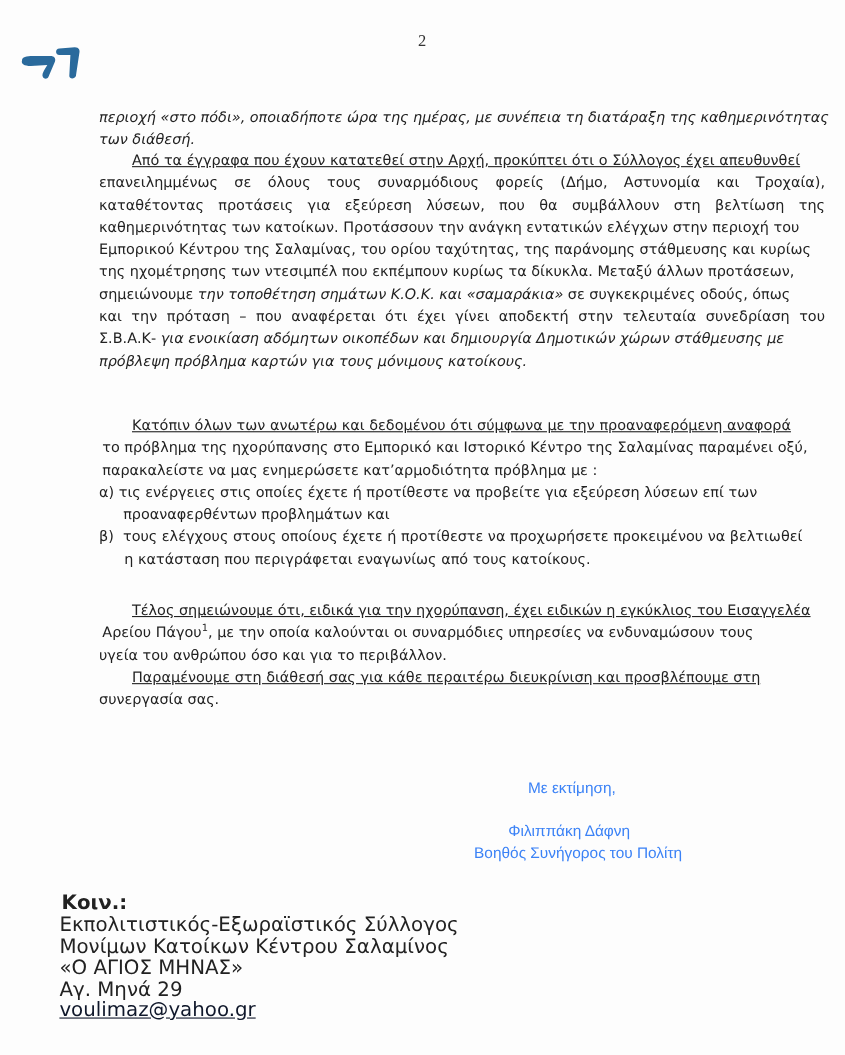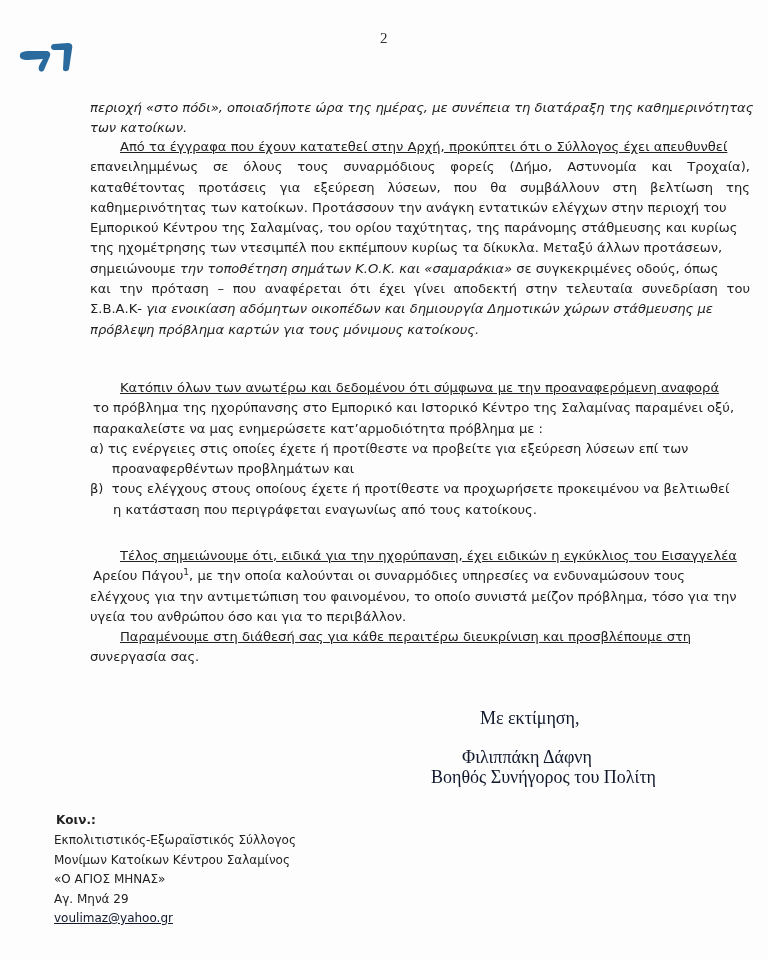--- a/index.html
+++ b/index.html
@@ -62,35 +62,35 @@
     .indent { padding-left: 30px; text-decoration: underline; }
     .list-cont { padding-left: 22px; }
 
     #p1 { top: 98px; }
     #p2 { top: 137px; }
     #p3 { top: 378px; }
     #p4 { top: 546px; }
 
     .closing {
       position: absolute;
-      font-family: Liberation Serif, serif;
-      font-size: 18px;
-      color: #0f172a;
+      font-family: Liberation Sans, sans-serif;
+      font-size: 14px;
+      color: #3b82f6;
       white-space: nowrap;
     }
     #closing-greeting { left: 480px; top: 708px; }
     #signer-name { left: 462px; top: 747px; }
     #signer-title { left: 431px; top: 767px; }
 
     .cc {
       position: absolute;
       left: 54px;
       top: 811px;
       font-family: "DejaVu Sans", sans-serif;
-      font-size: 12px;
+      font-size: 18px;
       line-height: 19.4px;
       color: #222;
     }
     .cc-heading {
       font-weight: bold;
       display: block;
       margin-left: 2px;
       margin-bottom: 1px;
     }
     .cc-line { display: block; white-space: nowrap; }
@@ -110,21 +110,21 @@
     <svg width="58" height="34" viewBox="0 0 58 34">
       <path d="M4 17 C 4 14, 8 13, 14 13 L 30 13 C 33 13, 35 15, 34 18 L 28 32 C 27 34, 24 34, 23 32 C 22 30, 23 28, 24 26 L 27 21 L 12 22 C 6 22, 3 20, 4 17 Z" fill="#2a6a9c"></path>
       <path d="M38 6 L 52 5 C 56 5, 57 8, 56 11 L 53 31 C 52 34, 47 34, 47 31 L 48 12 L 38 12 C 34 12, 34 6, 38 6 Z" fill="#2a6a9c"></path>
     </svg>
   </div>
 
   <div class="page-number">2</div>
 
   <div class="body-text it" id="p1">
     <span class="line">περιοχή «στο πόδι», οποιαδήποτε ώρα της ημέρας, με συνέπεια τη διατάραξη της καθημερινότητας</span>
-    <span class="line">των κατοίκων.</span>
+    <span class="line">των διάθεσή.</span>
   </div>
 
   <div class="body-text" id="p2">
     <span class="line indent">Από τα έγγραφα που έχουν κατατεθεί στην Αρχή, προκύπτει ότι ο Σύλλογος έχει απευθυνθεί</span>
     <span class="justify">επανειλημμένως σε όλους τους συναρμόδιους φορείς (Δήμο, Αστυνομία και Τροχαία),</span>
     <span class="justify">καταθέτοντας προτάσεις για εξεύρεση λύσεων, που θα συμβάλλουν στη βελτίωση της</span>
     <span class="line">καθημερινότητας των κατοίκων. Προτάσσουν την ανάγκη εντατικών ελέγχων στην περιοχή του</span>
     <span class="line">Εμπορικού Κέντρου της Σαλαμίνας, του ορίου ταχύτητας, της παράνομης στάθμευσης και κυρίως</span>
     <span class="line">της ηχομέτρησης των ντεσιμπέλ που εκπέμπουν κυρίως τα δίκυκλα. Μεταξύ άλλων προτάσεων,</span>
     <span class="line"><span>σημειώνουμε </span><span class="it">την τοποθέτηση σημάτων  Κ.Ο.Κ. και «σαμαράκια»</span><span> σε συγκεκριμένες οδούς, όπως</span></span>
@@ -149,21 +149,20 @@
         <span>β)</span>&nbsp;
         <span>τους ελέγχους στους οποίους έχετε ή προτίθεστε να προχωρήσετε προκειμένου να βελτιωθεί</span>
       </span>
       <span class="line list-cont" style="padding-left:23px">η κατάσταση που περιγράφεται  εναγωνίως από τους κατοίκους.</span>
     </div>
   </div>
 
   <div class="body-text" id="p4">
     <span class="line indent">Τέλος σημειώνουμε ότι, ειδικά για την ηχορύπανση, έχει ειδικών η εγκύκλιος του Εισαγγελέα</span>
     <span class="line" style="padding-left:3px"><span>Αρείου Πάγου</span><sup>1</sup><span>, με την οποία καλούνται οι συναρμόδιες υπηρεσίες να  ενδυναμώσουν τους</span></span>
-    <span class="line">ελέγχους για την αντιμετώπιση του φαινομένου, το οποίο συνιστά μείζον πρόβλημα, τόσο για την</span>
     <span class="line">υγεία του ανθρώπου όσο και για το περιβάλλον.</span>
     <span class="line indent">Παραμένουμε στη διάθεσή σας για κάθε περαιτέρω διευκρίνιση και  προσβλέπουμε στη</span>
     <span class="line">συνεργασία σας.</span>
   </div>
 
   <div class="closing" id="closing-greeting">Με εκτίμηση,</div>
   <div class="closing" id="signer-name">Φιλιππάκη Δάφνη</div>
   <div class="closing" id="signer-title">Βοηθός Συνήγορος του Πολίτη</div>
 
   <div class="cc">

